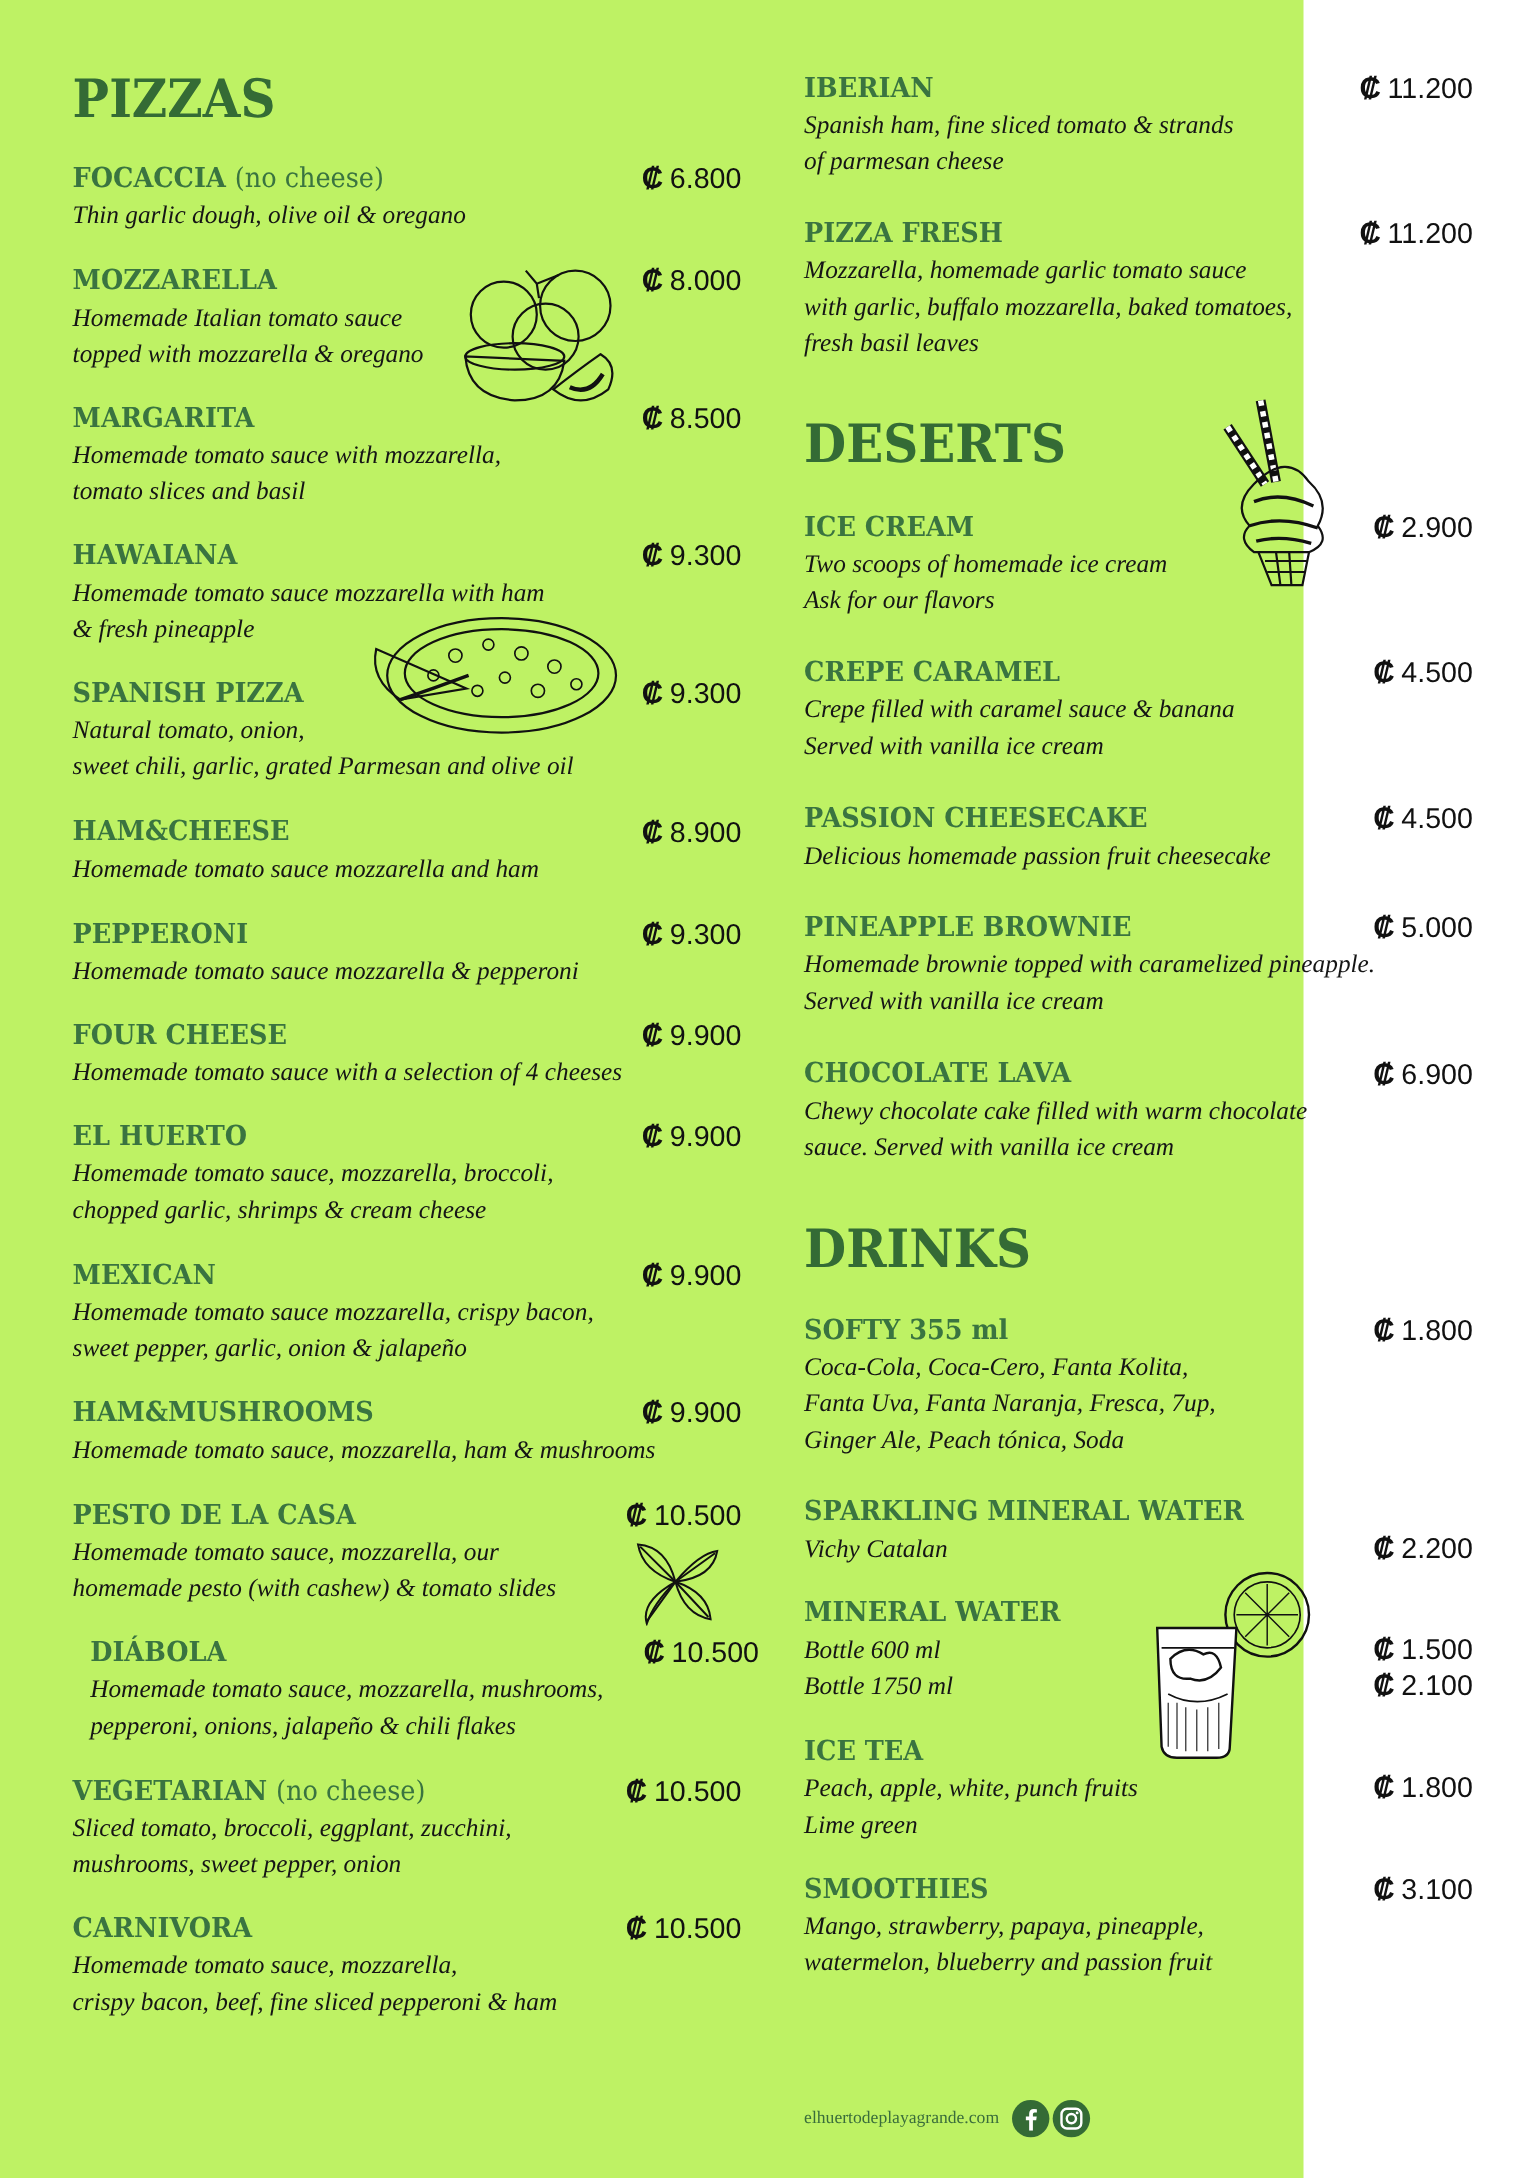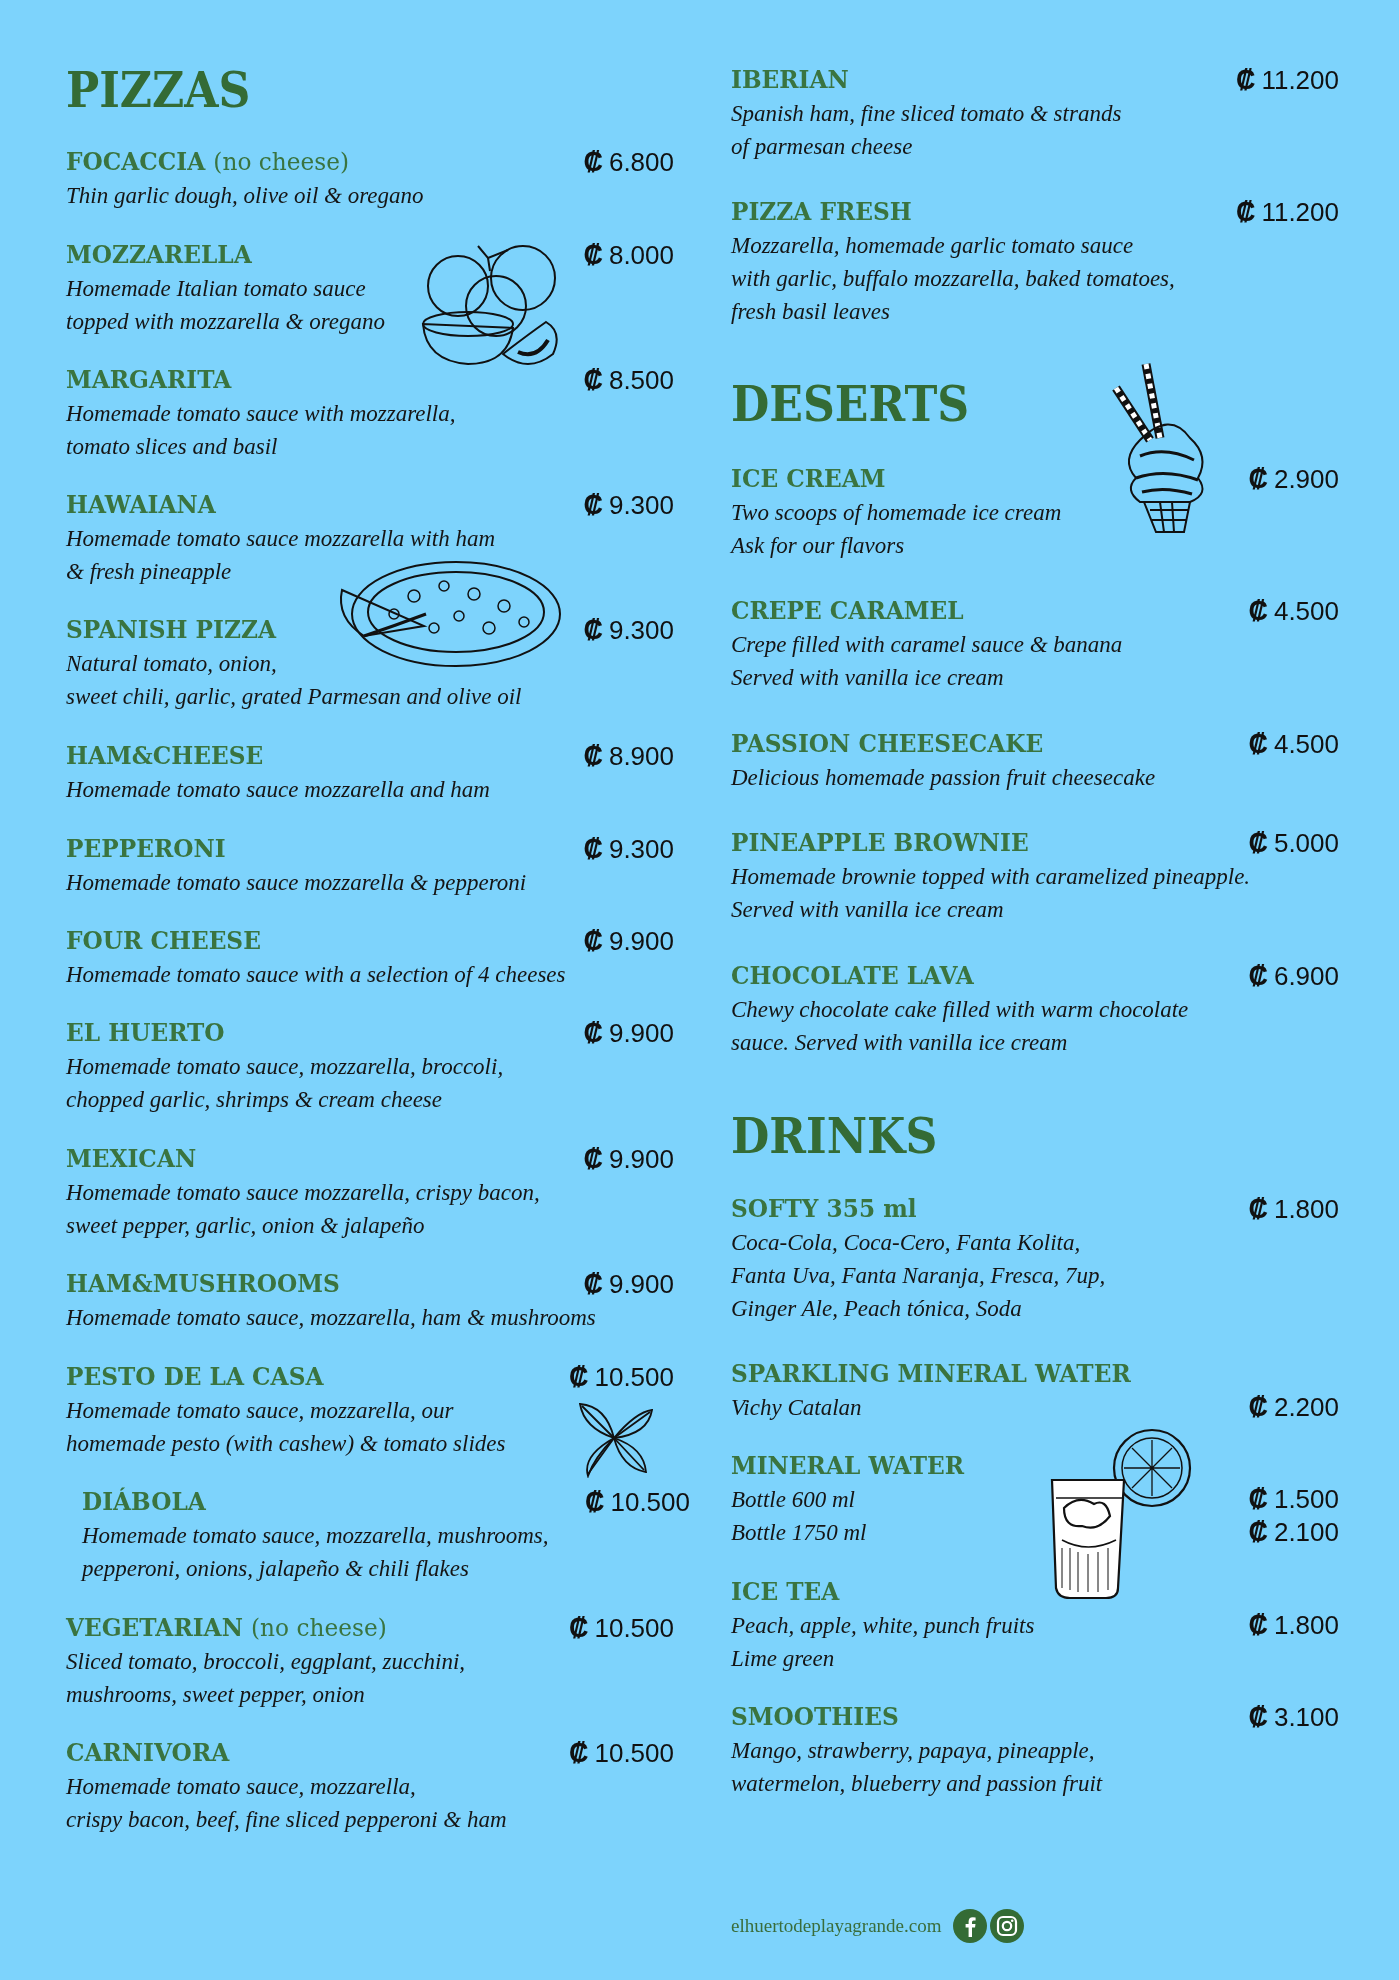--- a/index.html
+++ b/index.html
@@ -1,17 +1,17 @@
 <!DOCTYPE html>
 <html><head>
 <meta charset="utf-8">
 <style>
   html, body { margin:0; padding:0; background:#ffffff; }
   body { width:1399px; height:1980px; position:relative; overflow:hidden; }
-  .page { position:absolute; left:0; top:0; width:1399px; height:1980px; background:#7dd3fc; }
+  .page { position:absolute; left:0; top:0; width:1185px; height:1980px; background:#bef264; }
   .section-title {
     position:absolute; margin:0;
     font-family:"DejaVu Serif", serif; font-weight:bold;
     color:#346b35; font-size:48px; letter-spacing:0px; line-height:1;
     transform:scaleX(0.92); transform-origin:left center;
   }
   .item { position:absolute; width:608px; }
   .item.right { width:608px; }
   .item-head { position:relative; height:34px; }
   .item-name {
@@ -30,21 +30,21 @@
   .item-desc {
     font-family:"Liberation Serif", serif; font-style:italic;
     color:#151515; font-size:23px; line-height:33px; margin:0;
   }
   .item-desc div { white-space:nowrap; }
   .sub-row { position:relative; height:33px; }
   .sub-row .item-desc { position:absolute; left:0; top:0; }
   .sub-row .item-price { line-height:33px; }
   .illus { position:absolute; }
   .footer { position:absolute; left:731px; top:1906px; height:40px; display:flex; align-items:center; gap:12px; }
-  .footer-url { font-family:"Liberation Serif", serif; color:#3a6d3b; font-size:19px; }
+  .footer-url { font-family:"Liberation Serif", serif; color:#3a6d3b; font-size:16px; }
   .social { display:flex; gap:3px; }
   .social-icon { width:34px; height:34px; border-radius:50%; background:#346b35; display:flex; align-items:center; justify-content:center; }
 </style>
 </head>
 <body>
 
 <div class="page">
 
   <h1 class="section-title" style="left:66px; top:66px;">PIZZAS</h1>
 

